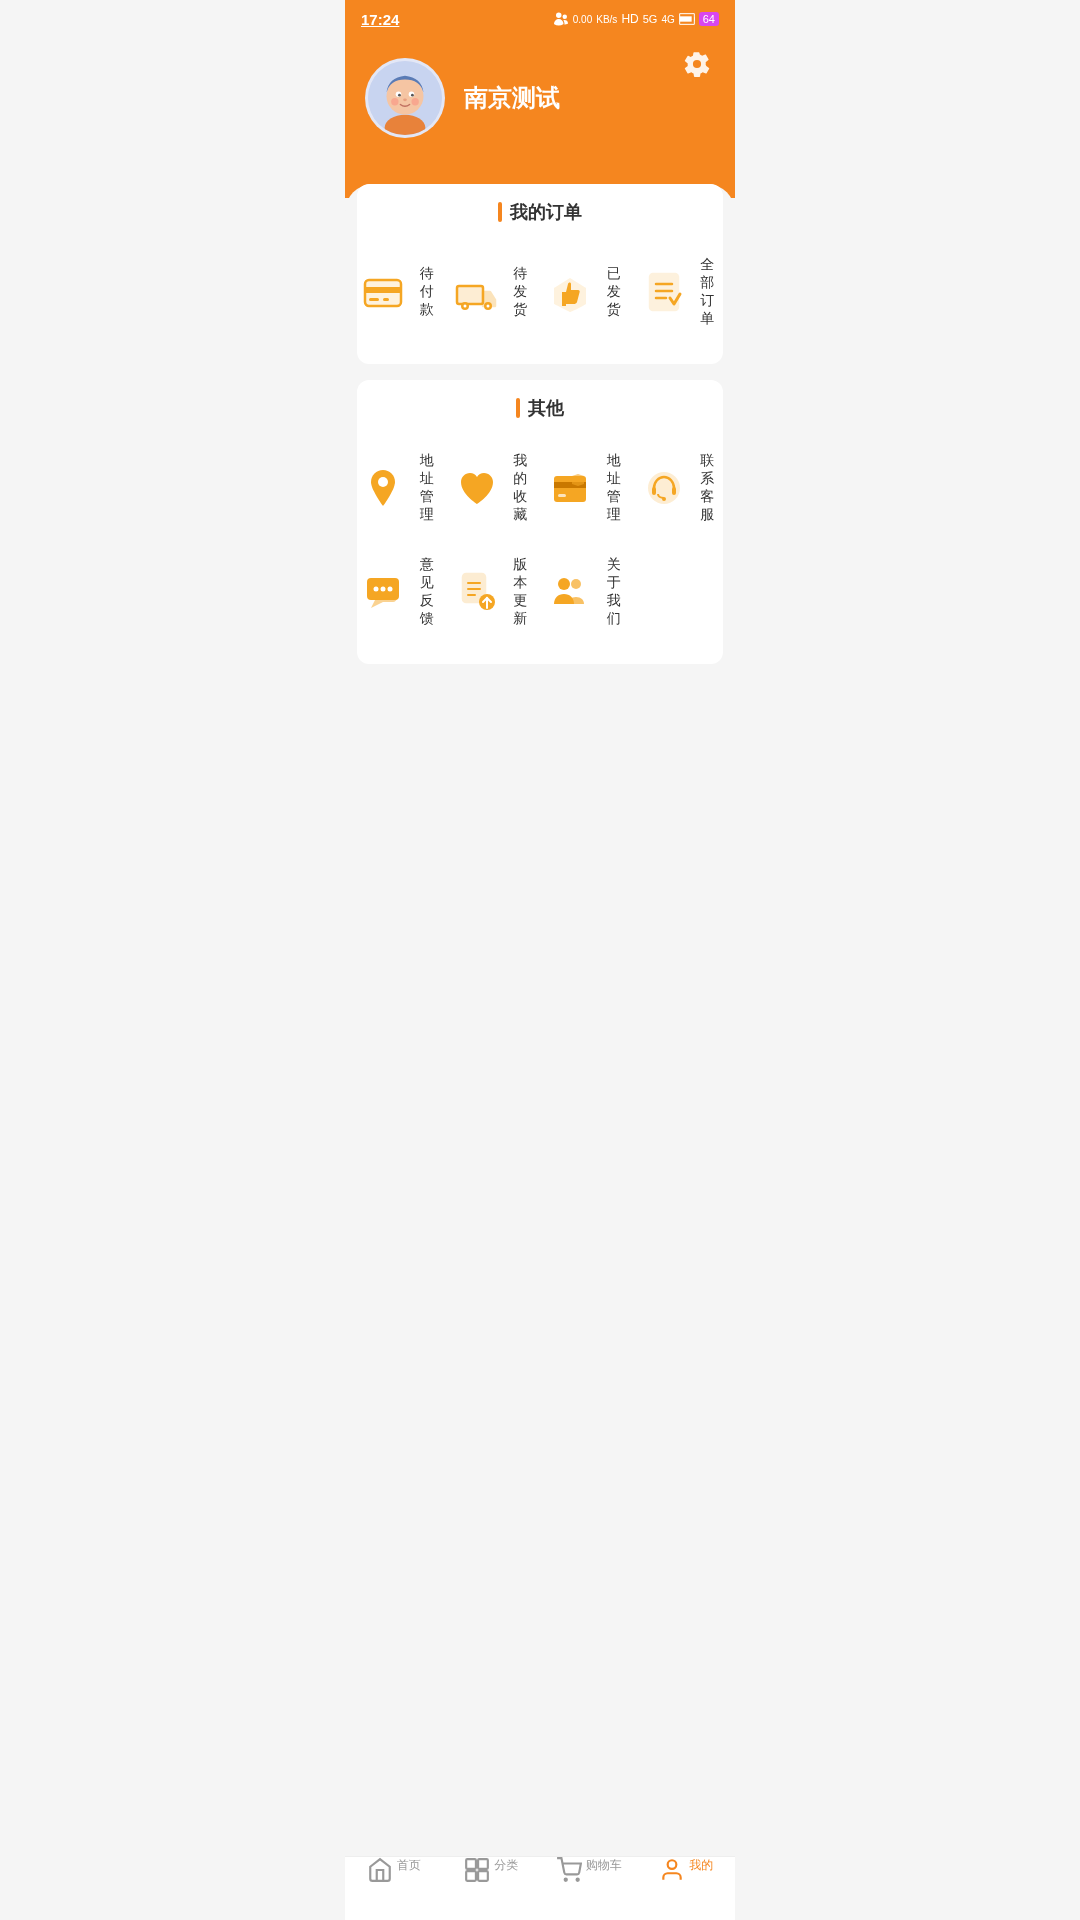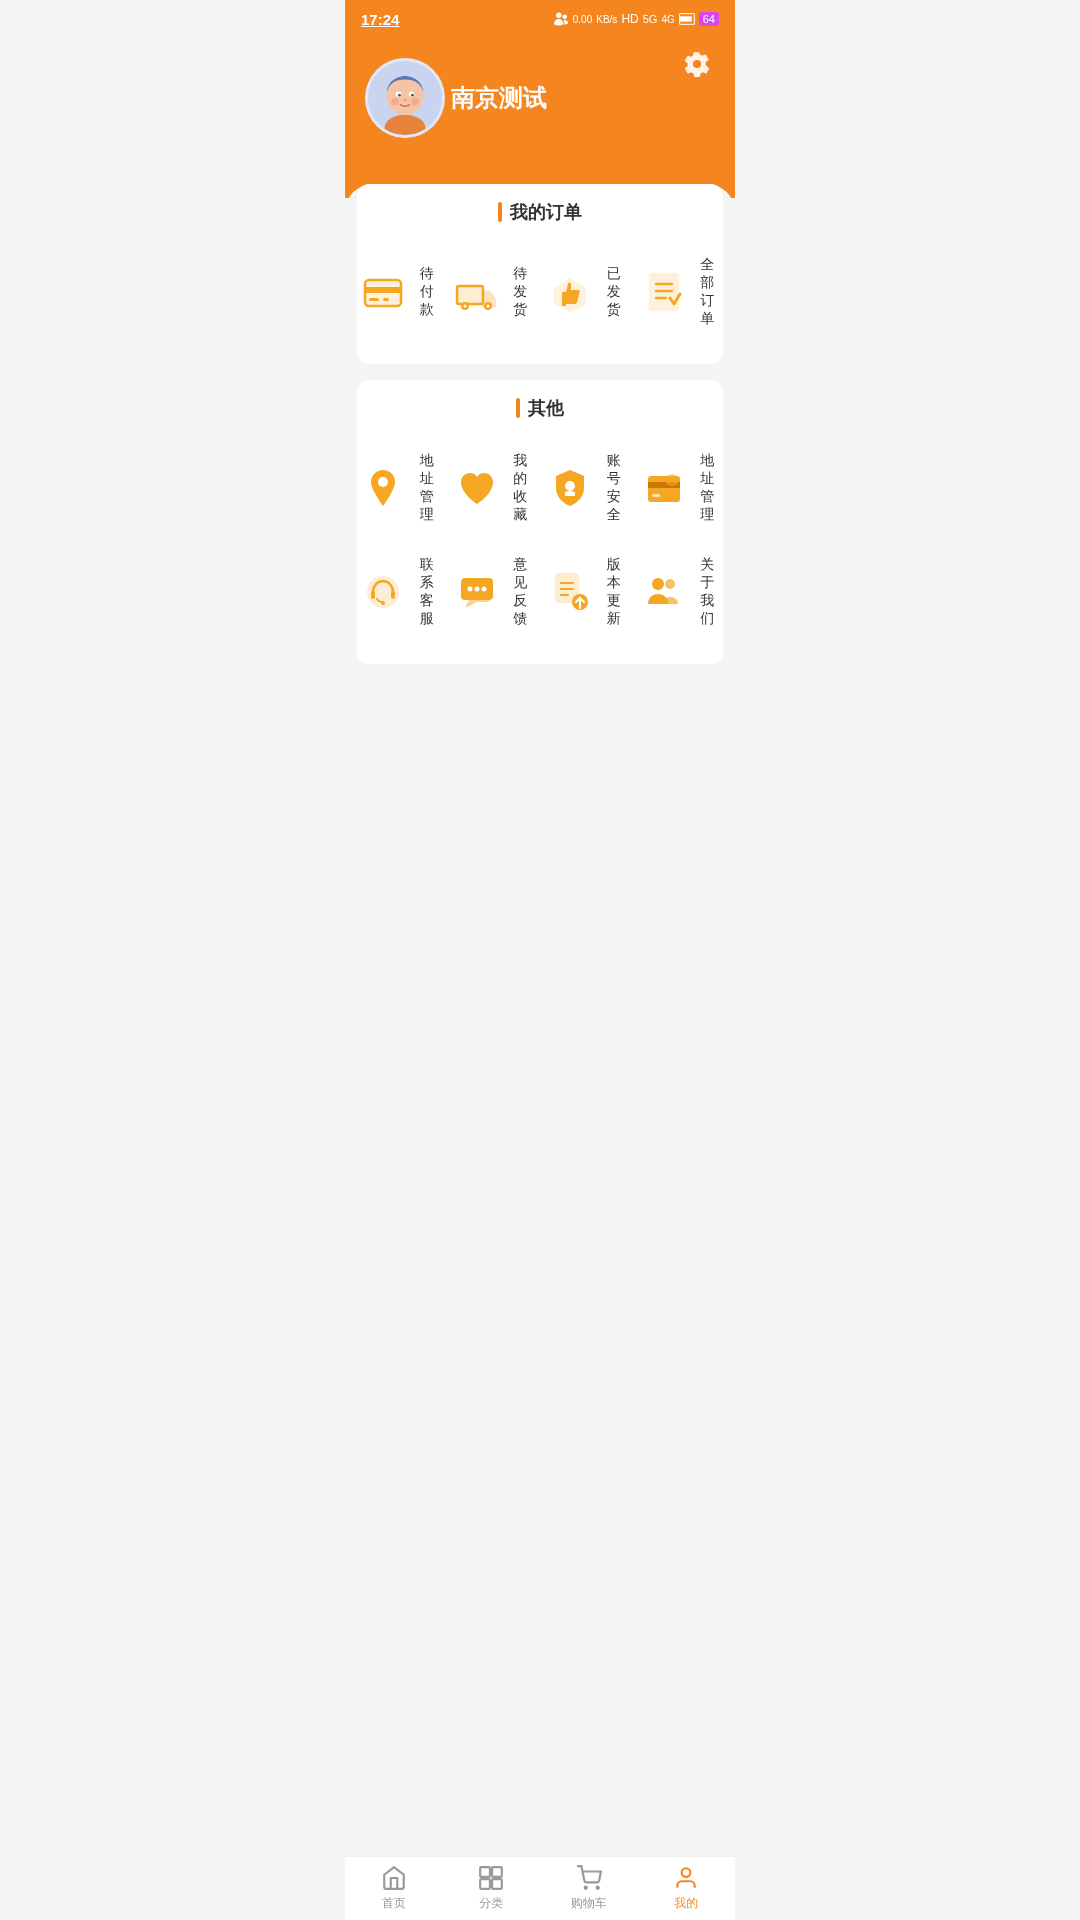--- a/index.html
+++ b/index.html
@@ -63,21 +63,21 @@
       cursor: pointer;
     }
     .settings-icon svg {
       width: 28px;
       height: 28px;
       fill: rgba(255,255,255,0.9);
     }
     .user-info {
       display: flex;
       align-items: center;
-      gap: 6px;
+      gap: 19px;
       margin-top: 10px;
     }
     .avatar {
       width: 80px;
       height: 80px;
       border-radius: 50%;
       background: #d0d8f0;
       overflow: hidden;
       border: 3px solid rgba(255,255,255,0.4);
       display: flex;
@@ -168,22 +168,22 @@
       width: 390px;
       background: #fff;
       border-top: 1px solid #eee;
       display: flex;
       height: 64px;
       z-index: 100;
     }
     .nav-item {
       flex: 1;
       display: flex;
-      flex-direction: column;
-      align-items: center;
+      flex-direction: row;
+      align-items: flex-start;
       justify-content: center;
       gap: 4px;
       cursor: pointer;
       color: #999;
     }
     .nav-item.active {
       color: #F5861F;
     }
     .nav-item svg {
       width: 26px;
@@ -341,30 +341,20 @@
 
       <div class="icon-item">
         <div class="icon-circle">
           <svg viewBox="0 0 44 44" fill="none" xmlns="http://www.w3.org/2000/svg">
             <path d="M22 38C22 38 6 28 6 16C6 11 10 7 15 7C18 7 20.5 8.5 22 11C23.5 8.5 26 7 29 7C34 7 38 11 38 16C38 28 22 38 22 38Z" fill="#F5A623"></path>
           </svg>
         </div>
         <span class="icon-label">我的收藏</span>
       </div>
 
-      <div class="icon-item">
-        <div class="icon-circle">
-          <svg viewBox="0 0 44 44" fill="none" xmlns="http://www.w3.org/2000/svg">
-            <path d="M22 4L8 10V22C8 30 14 37 22 40C30 37 36 30 36 22V10L22 4Z" fill="#F5A623"></path>
-            <circle cx="22" cy="20" r="5" fill="white"></circle>
-            <path d="M17 30 L17 27 Q17 25 22 25 Q27 25 27 27 L27 30Z" fill="white"></path>
-          </svg>
-        </div>
-        <span class="icon-label">账号安全</span>
-      </div>
 
       <div class="icon-item">
         <div class="icon-circle">
           <svg viewBox="0 0 44 44" fill="none" xmlns="http://www.w3.org/2000/svg">
             <rect x="6" y="10" width="32" height="26" rx="3" fill="#F5A623"></rect>
             <rect x="6" y="16" width="32" height="6" fill="#c97800"></rect>
             <rect x="10" y="28" width="8" height="3" rx="1.5" fill="white" opacity="0.7"></rect>
             <path d="M30 8 L36 10 L36 18 L30 20 L24 18 L24 10 Z" fill="#F5A623" opacity="0.6"></path>
           </svg>
         </div>

